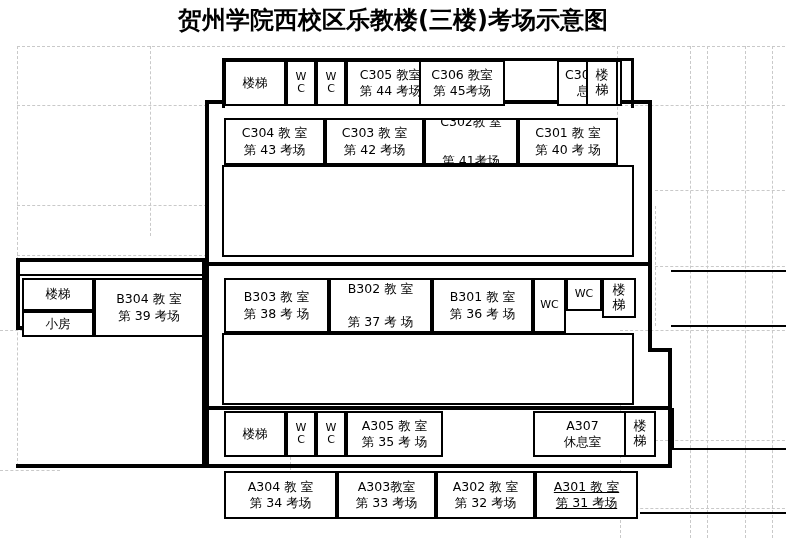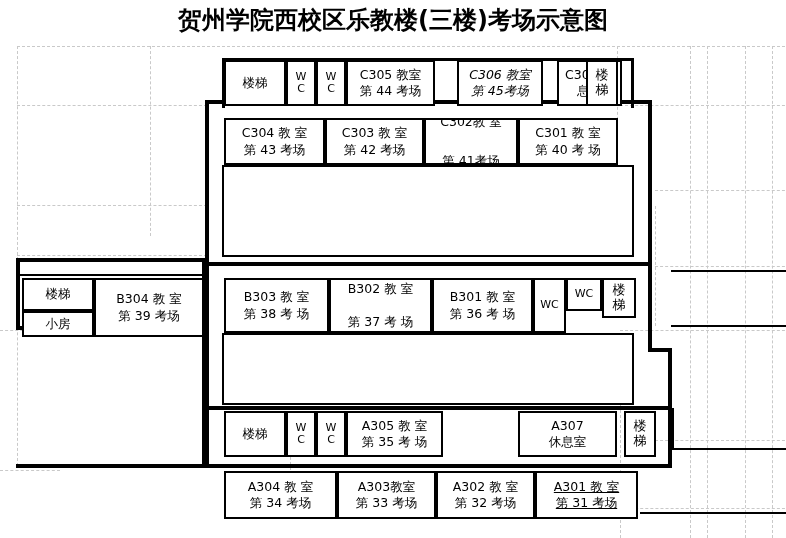--- a/index.html
+++ b/index.html
@@ -96,21 +96,21 @@
     <span class="l2">C</span>
   </div>
   <div class="room wc" style="left:316px;top:60px;width:30px;height:46px;">
     <span class="l1">W</span>
     <span class="l2">C</span>
   </div>
   <div class="room" style="left:346px;top:60px;width:89px;height:46px;">
     <span class="l1">C305 教室</span>
     <span class="l2">第 44 考场</span>
   </div>
-  <div class="room" style="left:457px;top:60px;width:86px;height:46px;font-style:italic;">
+  <div class="room" style="left:419px;top:60px;width:86px;height:46px;">
     <span class="l1">C306 教室</span>
     <span class="l2">第 45考场</span>
   </div>
   <div class="room" style="left:521px;top:60px;width:65px;height:46px;margin-left:36px;">
     <span class="l1">C307 休</span>
     <span class="l2">息室</span>
   </div>
   <div class="room vert" style="left:586px;top:60px;width:32px;height:46px;">
     <span class="l1">楼</span>
     <span class="l2">梯</span>
@@ -201,21 +201,21 @@
     <span class="l2">C</span>
   </div>
   <div class="room wc" style="left:316px;top:411px;width:30px;height:46px;">
     <span class="l1">W</span>
     <span class="l2">C</span>
   </div>
   <div class="room" style="left:346px;top:411px;width:97px;height:46px;">
     <span class="l1">A305 教 室</span>
     <span class="l2">第 35 考 场</span>
   </div>
-  <div class="room" style="left:518px;top:411px;width:99px;height:46px;">
+  <div class="room" style="left:533px;top:411px;width:99px;height:46px;">
     <span class="l1">A307</span>
     <span class="l2">休息室</span>
   </div>
   <div class="room vert" style="left:624px;top:411px;width:32px;height:46px;">
     <span class="l1">楼</span>
     <span class="l2">梯</span>
   </div>
 
   <div class="room" style="left:224px;top:471px;width:113px;height:48px;">
     <span class="l1">A304 教 室</span>

